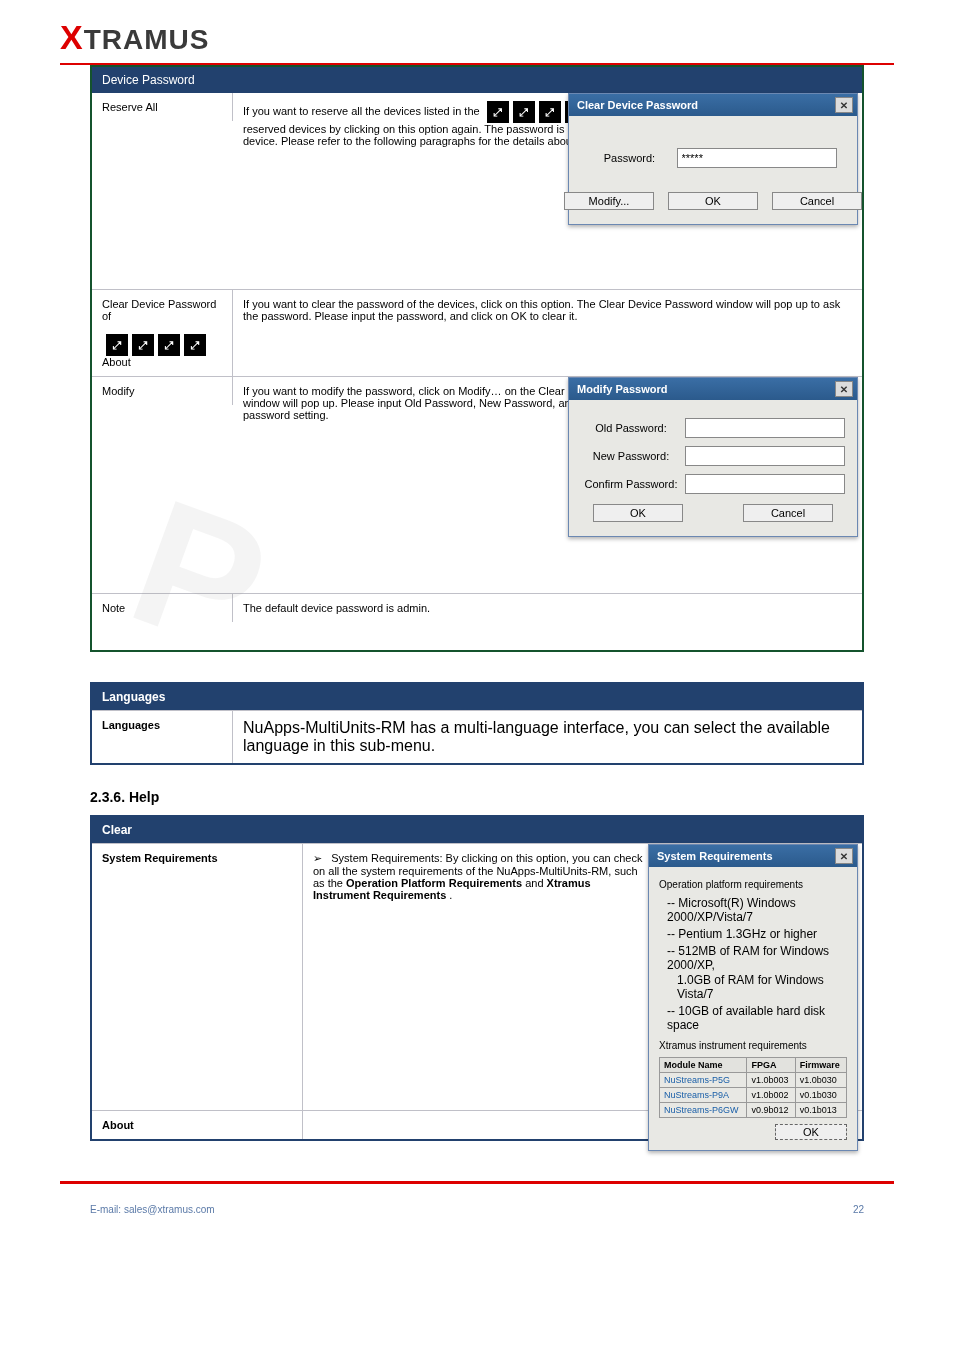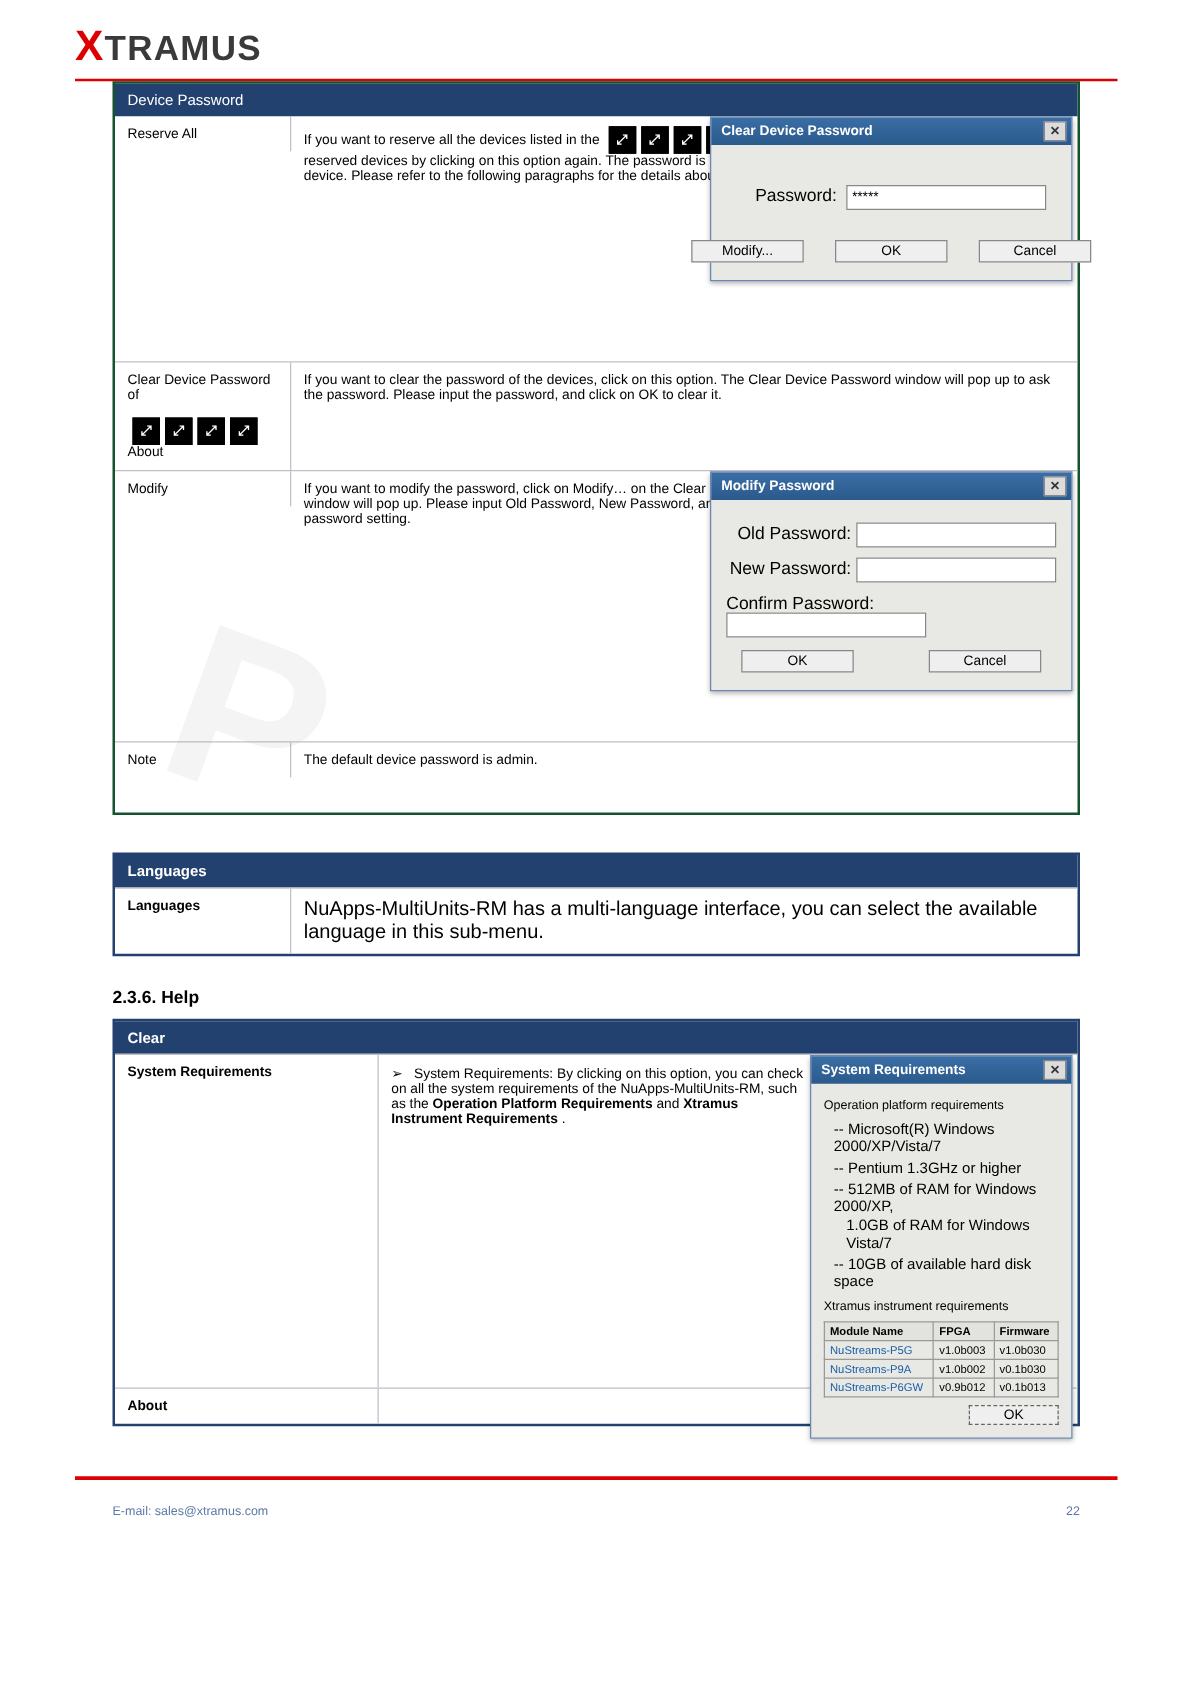--- a/index.html
+++ b/index.html
@@ -19,24 +19,24 @@
 .tsep{border-top:1px solid #c0c0c8}
 
 .iconrow{display:inline-flex;gap:4px;vertical-align:middle;margin:0 4px}
 .iconbox{width:20px;height:20px;background:#000;display:inline-flex;align-items:center;justify-content:center;color:#fff;font-size:11px;font-weight:bold;border:1px solid #000}
 
 
 .dlg{border:1px solid #6b88b2;background:#e8e8e4;font-family:Tahoma,Arial;font-size:11px;box-shadow:0 2px 4px rgba(0,0,0,.3);display:inline-block}
 .dlg-title{background:linear-gradient(#3a6ea5,#2b5a8c);color:#fff;padding:3px 4px 3px 8px;display:flex;justify-content:space-between;align-items:center;font-weight:bold;font-size:11px}
 .dlg-close{background:#dcdcdc;border:1px solid #888;width:16px;height:14px;display:inline-flex;align-items:center;justify-content:center;font-size:10px;font-weight:bold;color:#333}
 .dlg-body{padding:14px 12px}
-.dlg-lbl{display:inline-block;min-width:80px;text-align:right;margin-right:4px;font-size:14px}
+.dlg-lbl{display:inline-block;min-width:80px;text-align:center;margin-right:4px;font-size:11px}
 .dlg-lbl.w2{min-width:100px}
 .dlg-in{border:1px solid #888;background:#fff;height:18px;padding:0 4px;font-family:inherit;font-size:11px}
-.dlg-btnrow{display:flex;justify-content:center;gap:25px;margin-top:10px}
+.dlg-btnrow{display:flex;justify-content:center;gap:14px;margin-top:10px}
 .dlg-btn{border:1px solid #888;background:#efefef;padding:2px 14px;font-size:11px;min-width:60px;text-align:center}
 
 .dlg1{width:288px;position:absolute;right:4px;top:0}
 .dlg2{width:288px;position:absolute;right:4px;top:0}
 
 .row1r{min-height:180px}
 .row2r{min-height:200px}
 .row3r{min-height:40px}
 
 .tblock2{border:2px solid #22416e}

